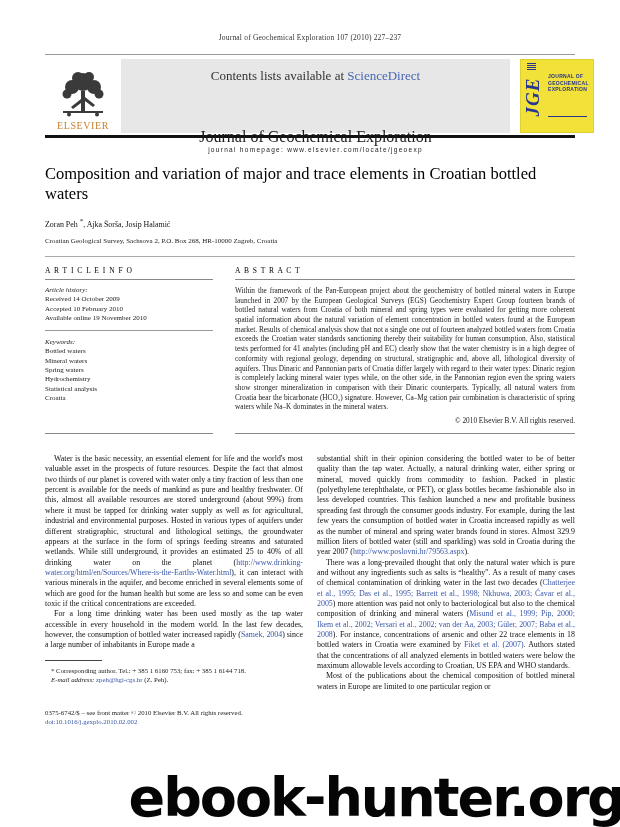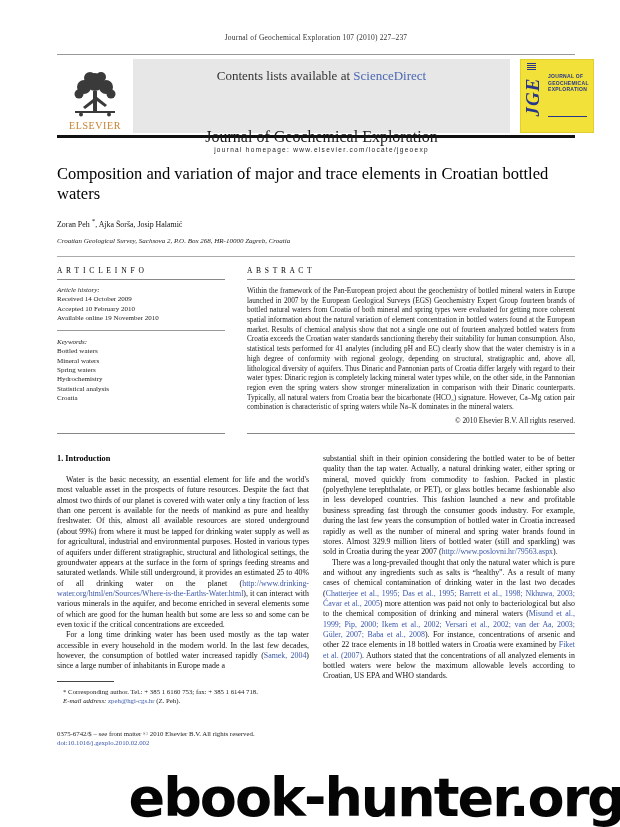--- a/index.html
+++ b/index.html
@@ -4,21 +4,20 @@
 <style>
   * { margin: 0; padding: 0; box-sizing: border-box; }
   html, body { background: #fff; }
   .page {
     position: relative;
     width: 620px; height: 827px;
     background: #fff;
     font-family: "Liberation Serif", serif;
     color: #1a1a1a;
     overflow: hidden;
-    padding-left: 12px;
   }
   .journal-ref {
     padding-top: 33px;
     text-align: center;
     font-size: 7.5px; color: #333;
     letter-spacing: 0.2px;
   }
   .topline { margin: 12px 45px 0; border-top: 1px solid #999; }
   .masthead { margin: 4px 45px 0; display: flex; align-items: stretch; height: 74px; }
   .logo-box {
@@ -58,21 +57,21 @@
     position: absolute; left: 27px; top: 13px;
     font-family: "Liberation Sans", sans-serif;
     font-size: 5px; font-weight: bold; line-height: 6.5px;
     color: #27358d; letter-spacing: 0.3px;
   }
   .cover-rule { position: absolute; left: 27px; right: 6px; top: 56px; height: 1px; background: #27358d; }
   .black-bar { margin: 2px 45px 0; height: 3px; background: #111; }
   .title { margin: 26px 45px 0; font-size: 16.5px; font-weight: normal; color: #000; }
   .authors { margin: 12px 45px 0; font-size: 11.5px; color: #111; }
   .authors sup { font-size: 7px; }
-  .affiliation { margin: 7px 45px 0; font-size: 7px; font-style: italic; color: #222; }
+  .affiliation { margin: 7px 45px 0; font-size: 7px; color: #222; }
   .rule { margin: 11px 45px 0; border-top: 1px solid #aaa; }
   .meta-row { margin: 5px 45px 0; display: flex; gap: 22px; }
   .info-col { flex: 0 0 168px; width: 168px; border-bottom: 1px solid #888; padding-bottom: 10px; }
   .abs-col { flex: 1 1 auto; border-bottom: 1px solid #888; padding-bottom: 8px; }
   .sec-head { font-size: 7.5px; color: #000; letter-spacing: 1px; padding-top: 4px; }
   .head-rule { border-top: 1px solid #888; margin-top: 4px; margin-bottom: 6px; }
   .info-col .label { font-size: 7px; font-style: italic; color: #222; line-height: 9.3px; }
   .plain-list div { font-size: 7px; line-height: 9.3px; color: #222; }
   .mid-rule { border-top: 1px solid #999; margin: 7px 0; }
   .abs-text { font-size: 7.3px; line-height: 9.7px; text-align: justify; color: #222; }
@@ -180,40 +179,40 @@
     <div class="abs-col">
       <div class="sec-head">A B S T R A C T</div>
       <div class="head-rule"></div>
       <div class="abs-text">Within the framework of the Pan-European project about the geochemistry of bottled mineral waters in Europe launched in 2007 by the European Geological Surveys (EGS) Geochemistry Expert Group fourteen brands of bottled natural waters from Croatia of both mineral and spring types were evaluated for getting more coherent spatial information about the natural variation of element concentration in bottled waters found at the European market. Results of chemical analysis show that not a single one out of fourteen analyzed bottled waters from Croatia exceeds the Croatian water standards sanctioning thereby their suitability for human consumption. Also, statistical tests performed for 41 analytes (including pH and EC) clearly show that the water chemistry is in a high degree of conformity with regional geology, depending on structural, stratigraphic and, above all, lithological diversity of aquifers. Thus Dinaric and Pannonian parts of Croatia differ largely with regard to their water types: Dinaric region is completely lacking mineral water types while, on the other side, in the Pannonian region even the spring waters show stronger mineralization in comparison with their Dinaric counterparts. Typically, all natural waters from Croatia bear the bicarbonate (HCO₃) signature. However, Ca–Mg cation pair combination is characteristic of spring waters while Na–K dominates in the mineral waters.</div>
       <div class="abs-copy">© 2010 Elsevier B.V. All rights reserved.</div>
     </div>
   </div>
 
   <div class="intro-row">
     <div class="intro-col">
-      <h2 class="intro-head">1. Introduction</h2>
       <div>
           <p class="body-p indent"><span>Water is the basic necessity, an essential element for life and the world's most valuable asset in the prospects of future resources. Despite the fact that almost two thirds of our planet is covered with water only a tiny fraction of less than one percent is available for the needs of mankind as pure and healthy freshwater. Of this, almost all available resources are stored underground (about 99%) from where it must be tapped for drinking water supply as well as for agricultural, industrial and environmental purposes. Hosted in various types of aquifers under different stratigraphic, structural and lithological settings, the groundwater appears at the surface in the form of springs feeding streams and saturated wetlands. While still underground, it provides an estimated 25 to 40% of all drinking water on the planet (</span><span class="link">http://www.drinking-water.org/html/en/Sources/Where-is-the-Earths-Water.html</span><span>), it can interact with various minerals in the aquifer, and become enriched in several elements some of which are good for the human health but some are less so and some can be even toxic if the critical concentrations are exceeded.</span></p>
           <p class="body-p indent"><span>For a long time drinking water has been used mostly as the tap water accessible in every household in the modern world. In the last few decades, however, the consumption of bottled water increased rapidly (</span><span class="link">Samek, 2004</span><span>) since a large number of inhabitants in Europe made a</span></p>
         </div>
       <div class="fn-rule"></div>
       <div class="footnote">
         <div>* Corresponding author. Tel.: + 385 1 6160 753; fax: + 385 1 6144 718.</div>
         <div>
           <span class="it">E-mail address: </span><span class="link">zpeh@hgi-cgs.hr</span><span> (Z. Peh).</span>
         </div>
       </div>
       <div class="imprint">
         <div>0375-6742/$ – see front matter © 2010 Elsevier B.V. All rights reserved.</div>
         <div class="link">doi:10.1016/j.gexplo.2010.02.002</div>
       </div>
     </div>
     <div class="intro-col">
       <div>
           <p class="body-p"><span>substantial shift in their opinion considering the bottled water to be of better quality than the tap water. Actually, a natural drinking water, either spring or mineral, moved quickly from commodity to fashion. Packed in plastic (polyethylene terephthalate, or PET), or glass bottles became fashionable also in less developed countries. This fashion launched a new and profitable business spreading fast through the consumer goods industry. For example, during the last few years the consumption of bottled water in Croatia increased rapidly as well as the number of mineral and spring water brands found in stores. Almost 329.9 million liters of bottled water (still and sparkling) was sold in Croatia during the year 2007 (</span><span class="link">http://www.poslovni.hr/79563.aspx</span><span>).</span></p>
           <p class="body-p indent"><span>There was a long-prevailed thought that only the natural water which is pure and without any ingredients such as salts is “healthy”. As a result of many cases of chemical contamination of drinking water in the last two decades (</span><span class="link">Chatterjee et al., 1995; Das et al., 1995; Barrett et al., 1998; Nkhuwa, 2003; Ćavar et al., 2005</span><span>) more attention was paid not only to bacteriological but also to the chemical composition of drinking and mineral waters (</span><span class="link">Misund et al., 1999; Pip, 2000; Ikem et al., 2002; Versari et al., 2002; van der Aa, 2003; Güler, 2007; Baba et al., 2008</span><span>). For instance, concentrations of arsenic and other 22 trace elements in 18 bottled waters in Croatia were examined by </span><span class="link">Fiket et al. (2007)</span><span>. Authors stated that the concentrations of all analyzed elements in bottled waters were below the maximum allowable levels according to Croatian, US EPA and WHO standards.</span></p>
+          <p class="body-p indent"><span>Most of the publications about the chemical composition of bottled mineral waters in Europe are limited to one particular region or</span></p>
         </div>
     </div>
   </div>
 
   <div class="watermark">ebook-hunter.org</div>
 
 </div>
 
 </body></html>

